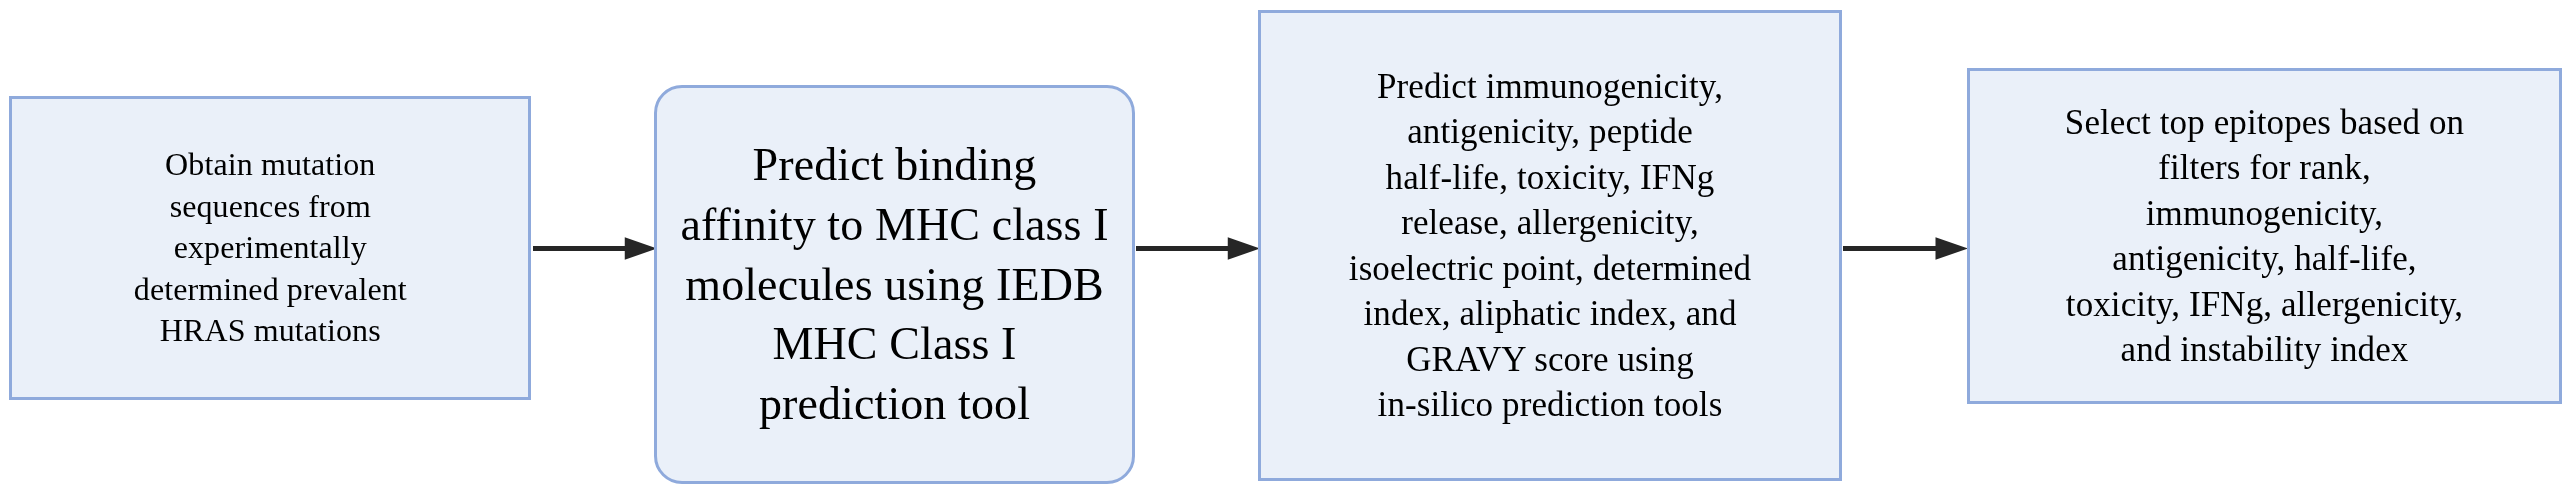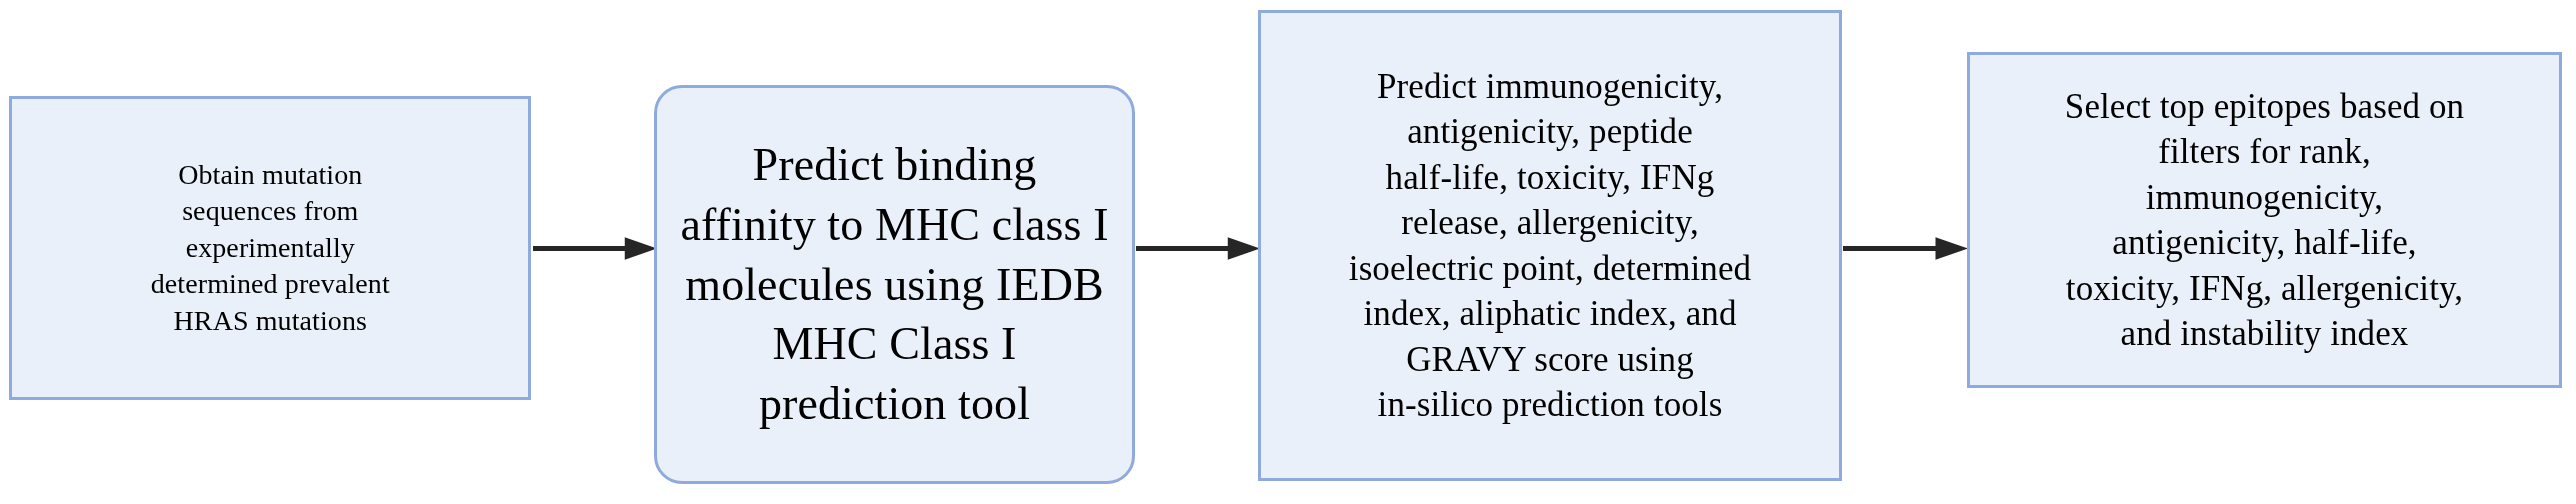--- a/index.html
+++ b/index.html
@@ -33,24 +33,24 @@
   }
   .flow-box .box-text {
     display: block;
     width: 100%;
     padding: 0 8.7px;
     box-sizing: border-box;
     white-space: pre-line;
   }
 
   
-  #box-1 { left: 9.3px;   top: 96px; width: 522px;  height: 304px; font-size: 28px; }
+  #box-1 { left: 9.3px;   top: 96px; width: 522px;  height: 304px; font-size: 32px; }
   #box-2 { left: 654px; top: 85px; width: 481px;  height: 399px; font-size: 46px; border-radius: 28px; }
   #box-3 { left: 1258px; top: 10px;  width: 584px;  height: 471px; font-size: 35px; }
-  #box-4 { left: 1967px; top: 52px; width: 595px;  height: 336px; font-size: 35px; font-family: Liberation Serif, serif; }
+  #box-4 { left: 1967px; top: 68px; width: 595px;  height: 336px; font-size: 35px; font-family: Liberation Serif, serif; }
 
   
   .arrow {
     position: absolute;
     height: 25px;
     display: block;
   }
   #arrow-1 { left: 533px;  top: 236px; width: 124px; }
   #arrow-2 { left: 1136px; top: 236px; width: 124px; }
   #arrow-3 { left: 1843px; top: 236px; width: 125px; }

